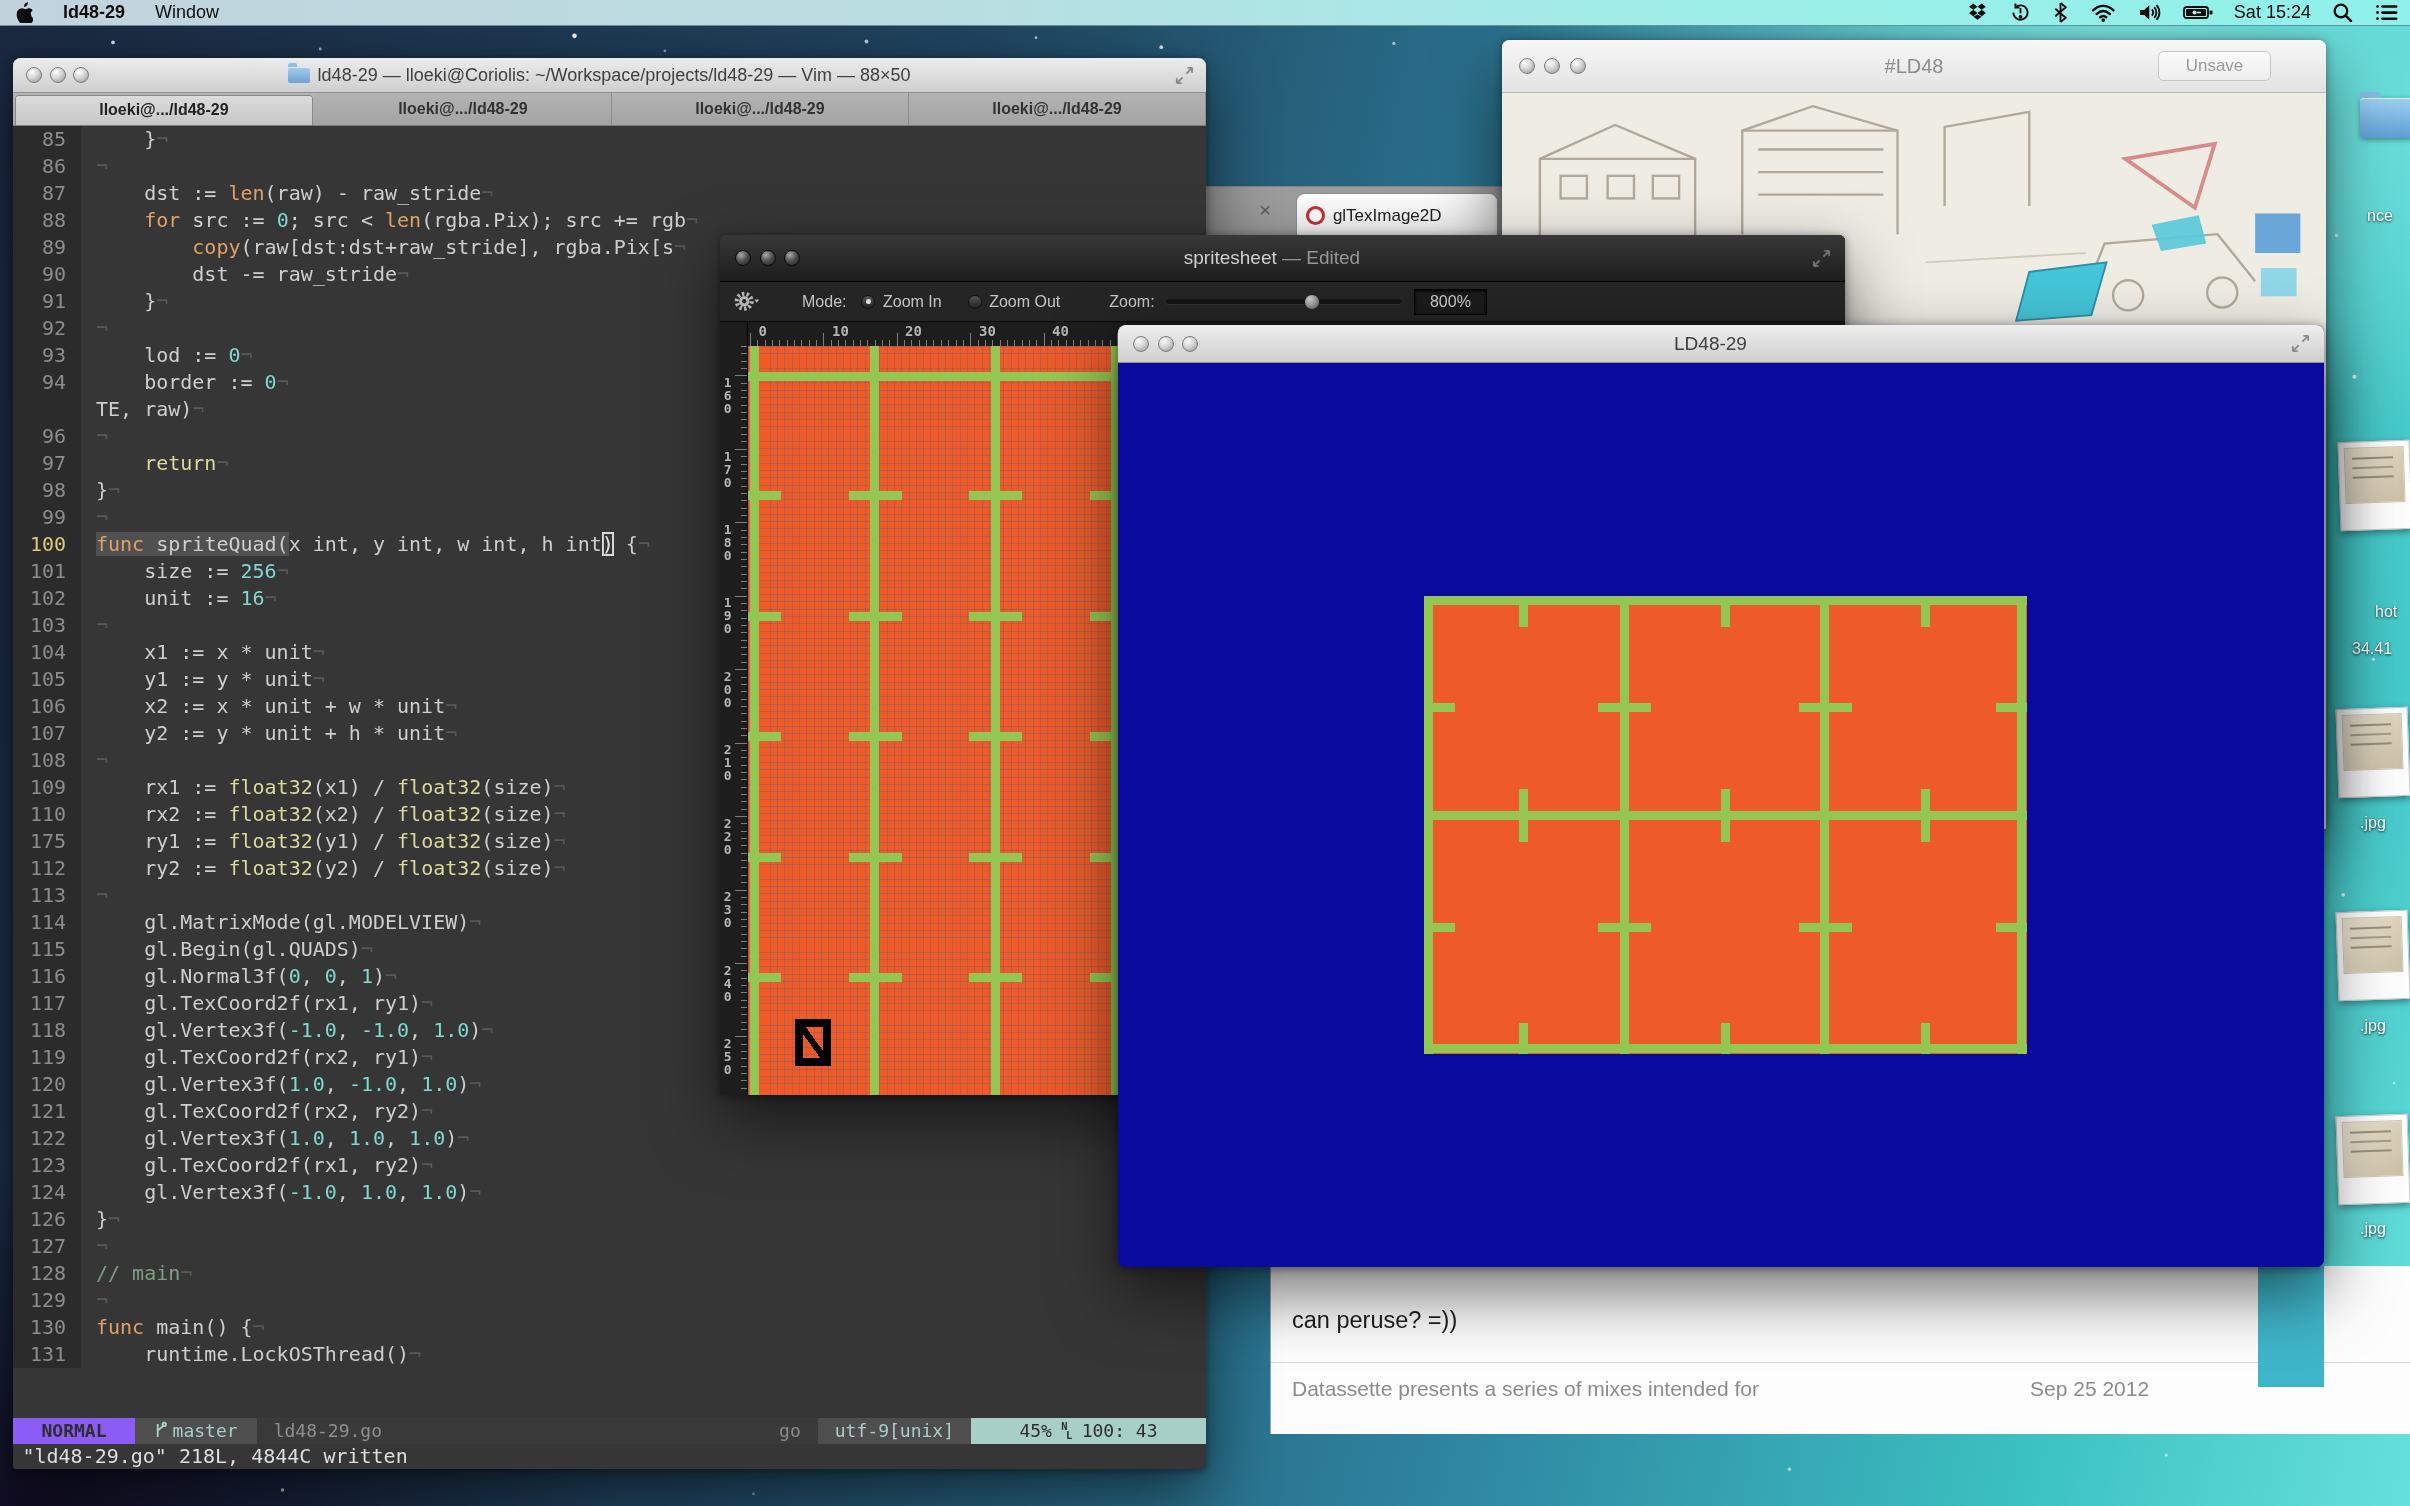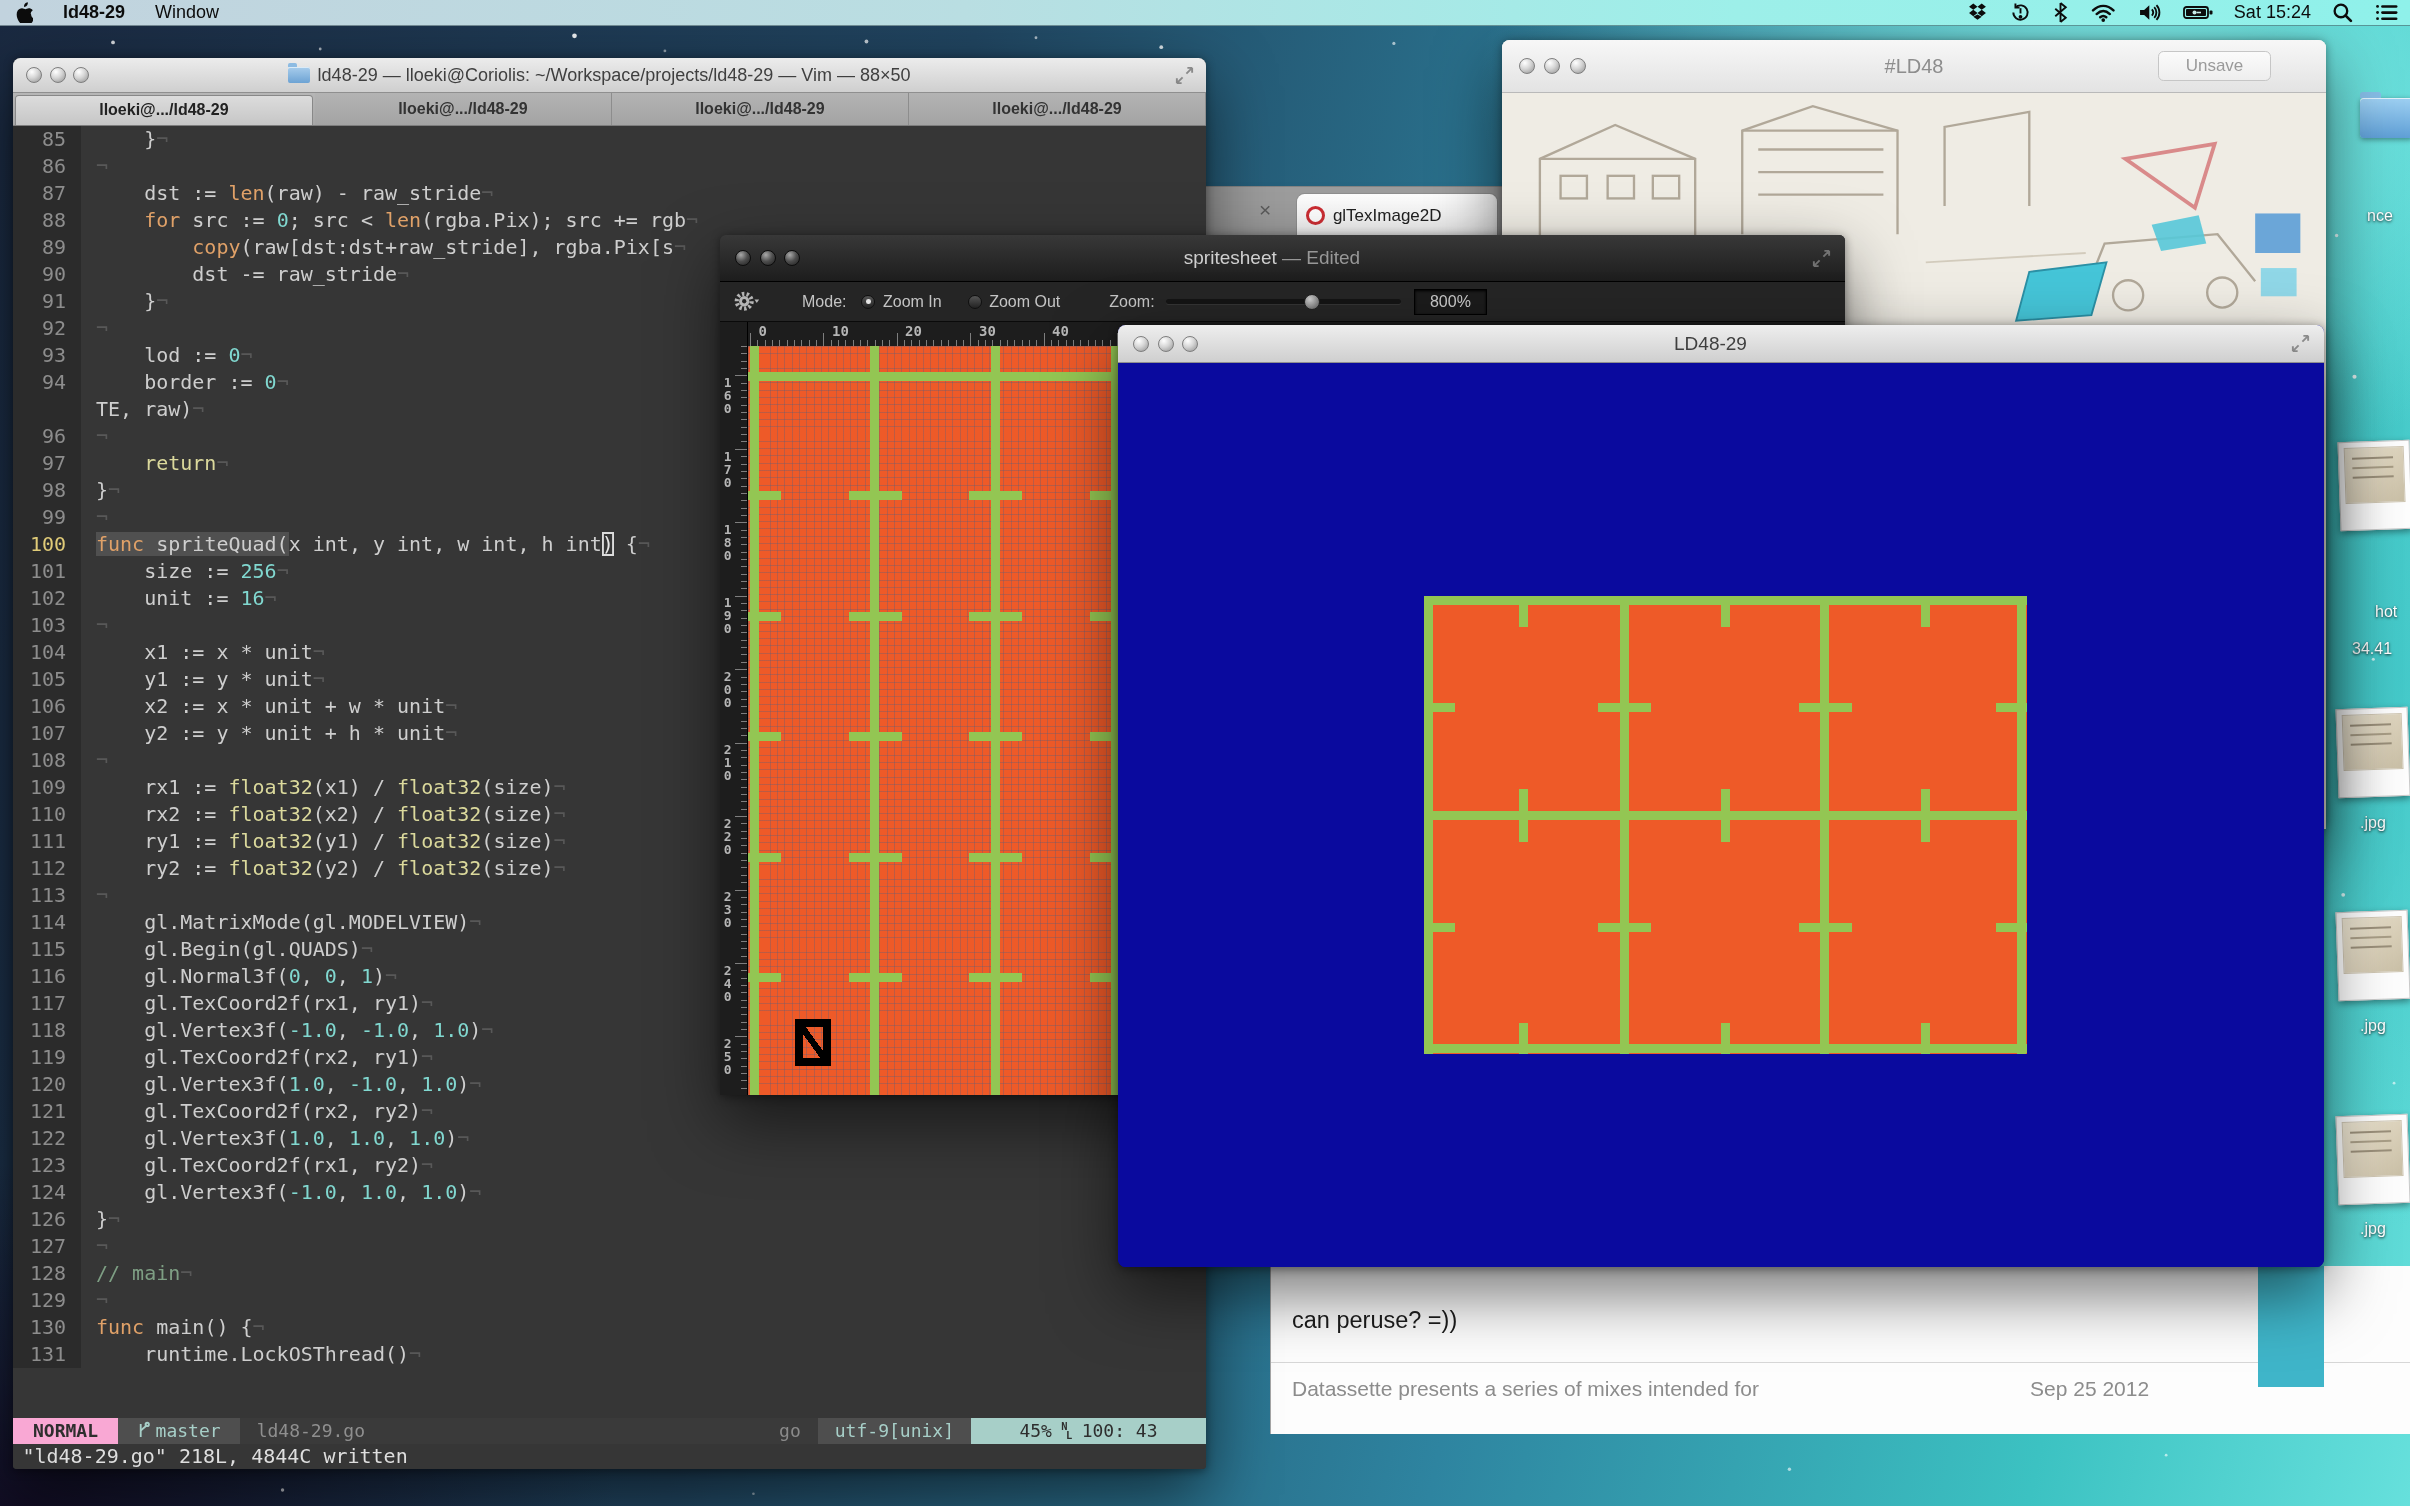--- a/index.html
+++ b/index.html
@@ -46,21 +46,21 @@
     font-family:"DejaVu Sans Mono",monospace; font-size:20px; }
   .crow { display:flex; height:27px; line-height:27px; white-space:pre; }
   .gut { width:68px; padding-right:15px; text-align:right; color:#8d8d8d; background:#2b2b2b; flex:none; }
   .gut.cur { color:#e0cb78; }
   .ctext { padding-left:15px; }
   .t-id{color:#cecece}.t-kw{color:#e0a168}.t-num{color:#81d8d0}.t-fn{color:#dbd99c}.t-cm{color:#7e9f84}
   .t-eol{color:#585858}
   .t-kwh{color:#e0a168;background:#505050}.t-idh{color:#cecece;background:#505050}
   .t-cur{color:#e8e8e8;box-shadow:inset 0 0 0 1.9px #dcdcdc}
   #statusline { position:absolute; left:0; right:0; bottom:25.4px; height:26px; display:flex; font-family:"DejaVu Sans Mono",monospace; font-size:18px; }
-  .sl-mode { background:#f9a8d4; color:#2e2e2e; font-weight:bold; width:105px; display:flex; align-items:center; justify-content:center; }
+  .sl-mode { background:#8b5cf6; color:#2e2e2e; font-weight:bold; width:122px; display:flex; align-items:center; justify-content:center; }
   .sl-branch { background:#4e4e4e; color:#a7cfc8; display:flex; align-items:center; gap:5.6px; padding:0 19px; }
   .sl-file { background:#3a3a3a; color:#8f8f8f; flex:1; display:flex; align-items:center; padding:0 17px; }
   .sl-ft { background:#3a3a3a; color:#8a8a8a; display:flex; align-items:center; padding:0 17px; }
   .sl-enc { background:#4e4e4e; color:#a7cfc8; display:flex; align-items:center; padding:0 17px; }
   .sl-pos { background:#a7cfc8; color:#2e2e2e; width:235px; display:flex; align-items:center; justify-content:center; gap:9.4px; }
   .nlico { display:inline-flex; flex-direction:column; font-size:10.4px; line-height:8.5px; font-weight:bold; }
   .nlico span:last-child { margin-left:4.7px; }
   #cmdline { position:absolute; left:0; right:0; bottom:0; height:25.4px; color:#dedede; background:#363636;
     font-family:"DejaVu Sans Mono",monospace; font-size:20px; line-height:25.4px; padding-left:9.4px; border-radius:0 0 3.8px 3.8px; }
 
@@ -303,21 +303,21 @@
       <div class="crow"><div class="gut">101</div><div class="ctext"><span class="t-id">    size := </span><span class="t-num">256</span><span class="t-eol">¬</span></div></div>
       <div class="crow"><div class="gut">102</div><div class="ctext"><span class="t-id">    unit := </span><span class="t-num">16</span><span class="t-eol">¬</span></div></div>
       <div class="crow"><div class="gut">103</div><div class="ctext"><span class="t-eol">¬</span></div></div>
       <div class="crow"><div class="gut">104</div><div class="ctext"><span class="t-id">    x1 := x * unit</span><span class="t-eol">¬</span></div></div>
       <div class="crow"><div class="gut">105</div><div class="ctext"><span class="t-id">    y1 := y * unit</span><span class="t-eol">¬</span></div></div>
       <div class="crow"><div class="gut">106</div><div class="ctext"><span class="t-id">    x2 := x * unit + w * unit</span><span class="t-eol">¬</span></div></div>
       <div class="crow"><div class="gut">107</div><div class="ctext"><span class="t-id">    y2 := y * unit + h * unit</span><span class="t-eol">¬</span></div></div>
       <div class="crow"><div class="gut">108</div><div class="ctext"><span class="t-eol">¬</span></div></div>
       <div class="crow"><div class="gut">109</div><div class="ctext"><span class="t-id">    rx1 := </span><span class="t-fn">float32</span><span class="t-id">(x1) / </span><span class="t-fn">float32</span><span class="t-id">(size)</span><span class="t-eol">¬</span></div></div>
       <div class="crow"><div class="gut">110</div><div class="ctext"><span class="t-id">    rx2 := </span><span class="t-fn">float32</span><span class="t-id">(x2) / </span><span class="t-fn">float32</span><span class="t-id">(size)</span><span class="t-eol">¬</span></div></div>
-      <div class="crow"><div class="gut">111</div><div class="ctext"><span class="t-id">    ry1 := </span><span class="t-fn">float32</span><span class="t-id">(y1) / </span><span class="t-fn">float32</span><span class="t-id">(size)</span><span class="t-eol">¬</span></div></div>
+      <div class="crow"><div class="gut">175</div><div class="ctext"><span class="t-id">    ry1 := </span><span class="t-fn">float32</span><span class="t-id">(y1) / </span><span class="t-fn">float32</span><span class="t-id">(size)</span><span class="t-eol">¬</span></div></div>
       <div class="crow"><div class="gut">112</div><div class="ctext"><span class="t-id">    ry2 := </span><span class="t-fn">float32</span><span class="t-id">(y2) / </span><span class="t-fn">float32</span><span class="t-id">(size)</span><span class="t-eol">¬</span></div></div>
       <div class="crow"><div class="gut">113</div><div class="ctext"><span class="t-eol">¬</span></div></div>
       <div class="crow"><div class="gut">114</div><div class="ctext"><span class="t-id">    gl.MatrixMode(gl.MODELVIEW)</span><span class="t-eol">¬</span></div></div>
       <div class="crow"><div class="gut">115</div><div class="ctext"><span class="t-id">    gl.Begin(gl.QUADS)</span><span class="t-eol">¬</span></div></div>
       <div class="crow"><div class="gut">116</div><div class="ctext"><span class="t-id">    gl.Normal3f(</span><span class="t-num">0</span><span class="t-id">, </span><span class="t-num">0</span><span class="t-id">, </span><span class="t-num">1</span><span class="t-id">)</span><span class="t-eol">¬</span></div></div>
       <div class="crow"><div class="gut">117</div><div class="ctext"><span class="t-id">    gl.TexCoord2f(rx1, ry1)</span><span class="t-eol">¬</span></div></div>
       <div class="crow"><div class="gut">118</div><div class="ctext"><span class="t-id">    gl.Vertex3f(</span><span class="t-num">-1.0</span><span class="t-id">, </span><span class="t-num">-1.0</span><span class="t-id">, </span><span class="t-num">1.0</span><span class="t-id">)</span><span class="t-eol">¬</span></div></div>
       <div class="crow"><div class="gut">119</div><div class="ctext"><span class="t-id">    gl.TexCoord2f(rx2, ry1)</span><span class="t-eol">¬</span></div></div>
       <div class="crow"><div class="gut">120</div><div class="ctext"><span class="t-id">    gl.Vertex3f(</span><span class="t-num">1.0</span><span class="t-id">, </span><span class="t-num">-1.0</span><span class="t-id">, </span><span class="t-num">1.0</span><span class="t-id">)</span><span class="t-eol">¬</span></div></div>
       <div class="crow"><div class="gut">121</div><div class="ctext"><span class="t-id">    gl.TexCoord2f(rx2, ry2)</span><span class="t-eol">¬</span></div></div>

